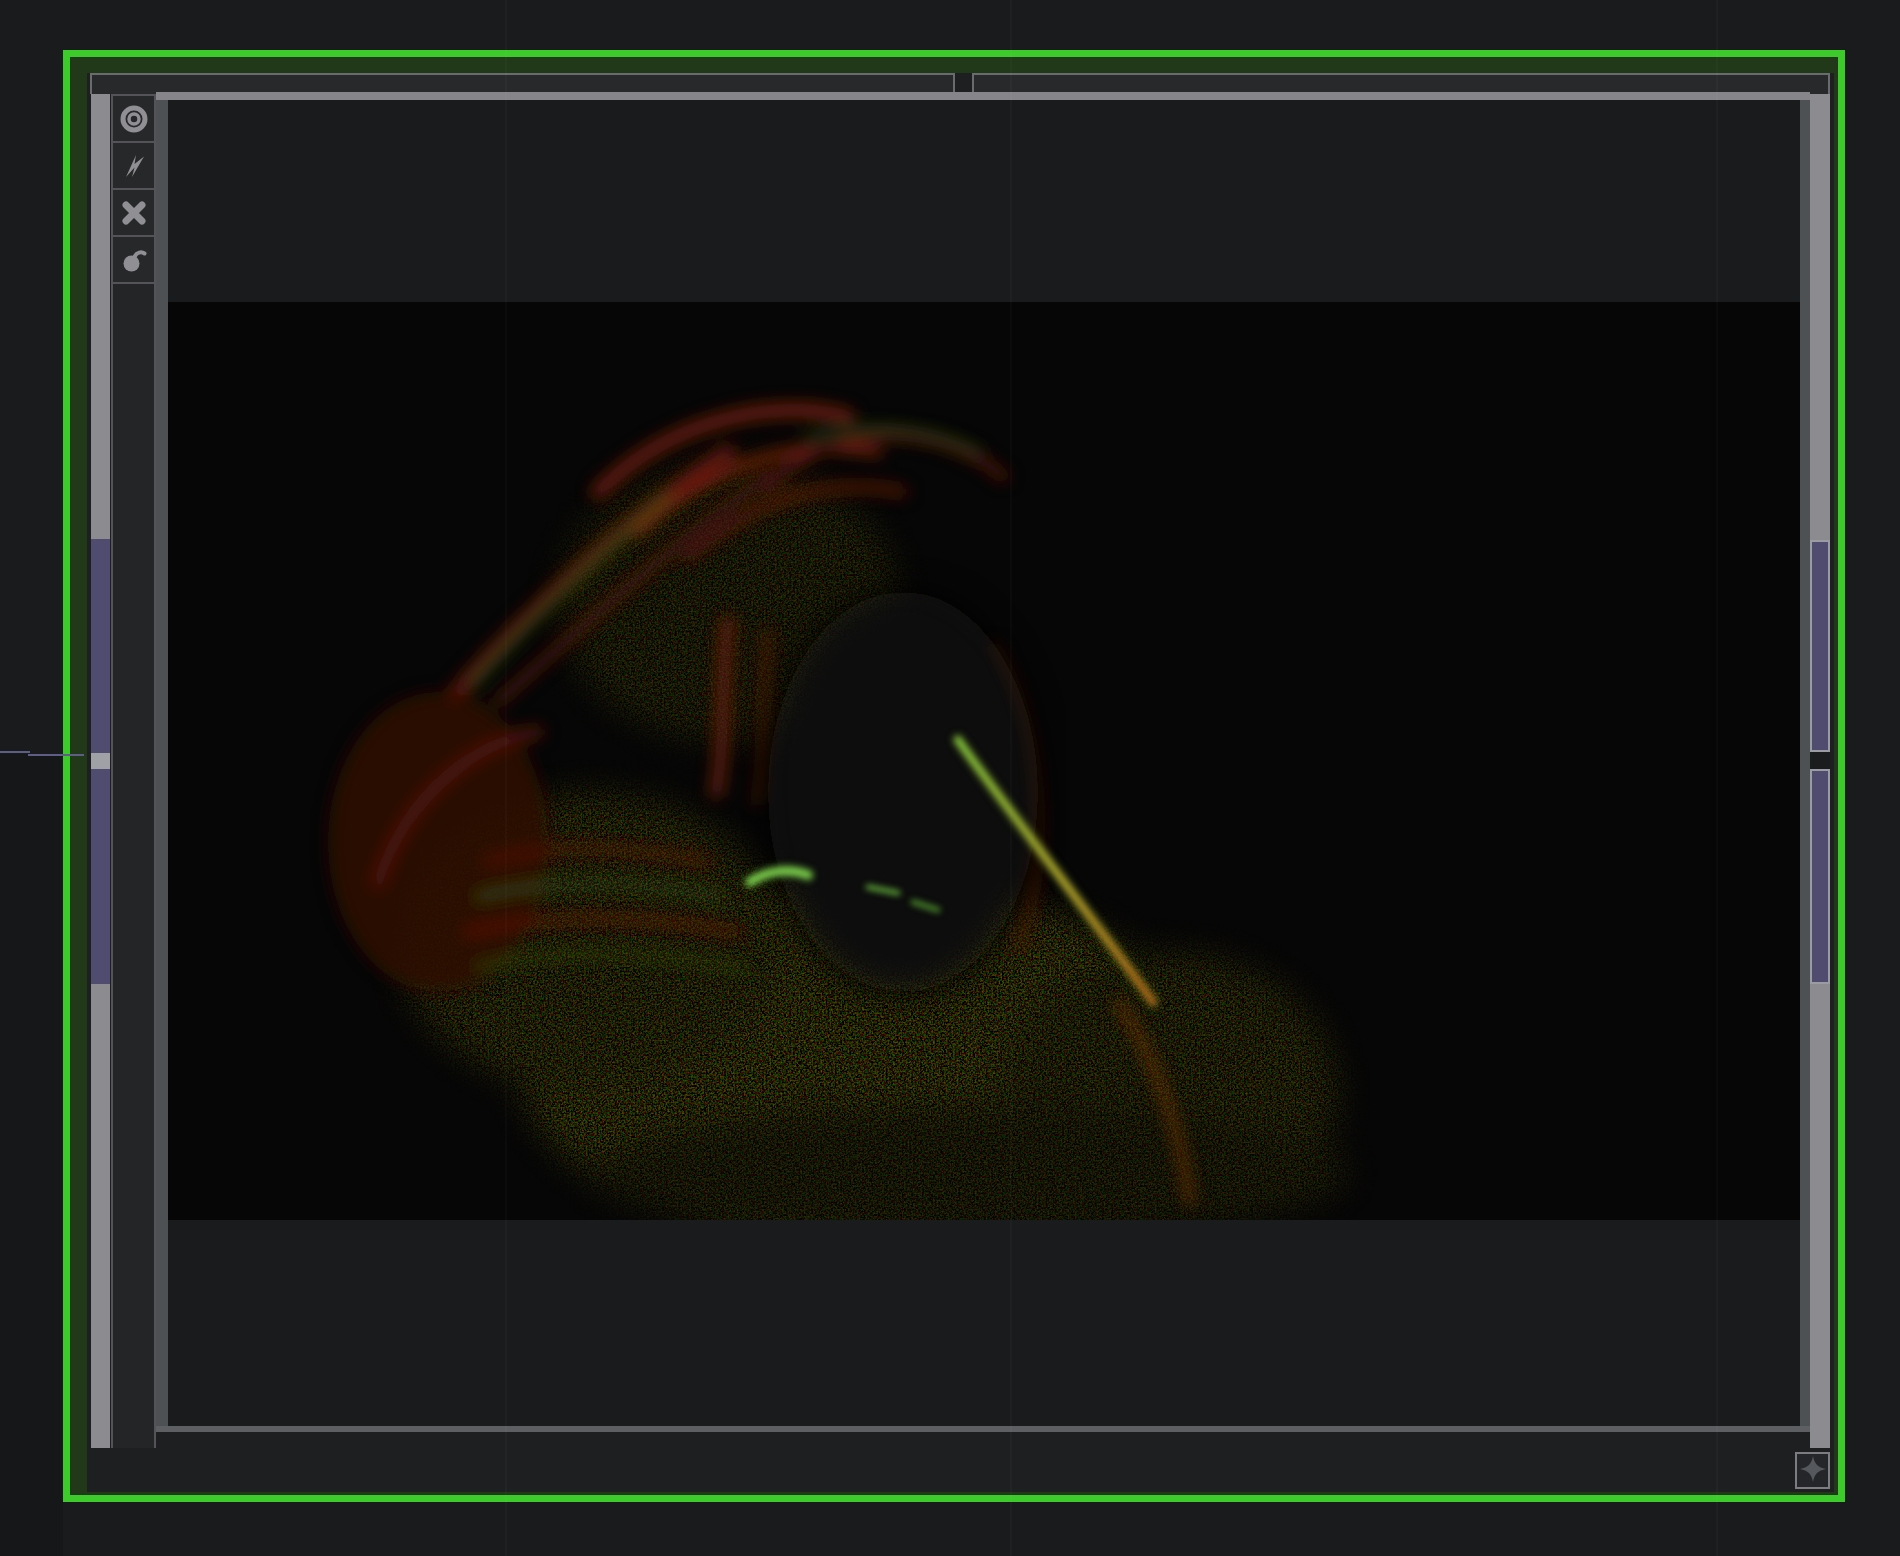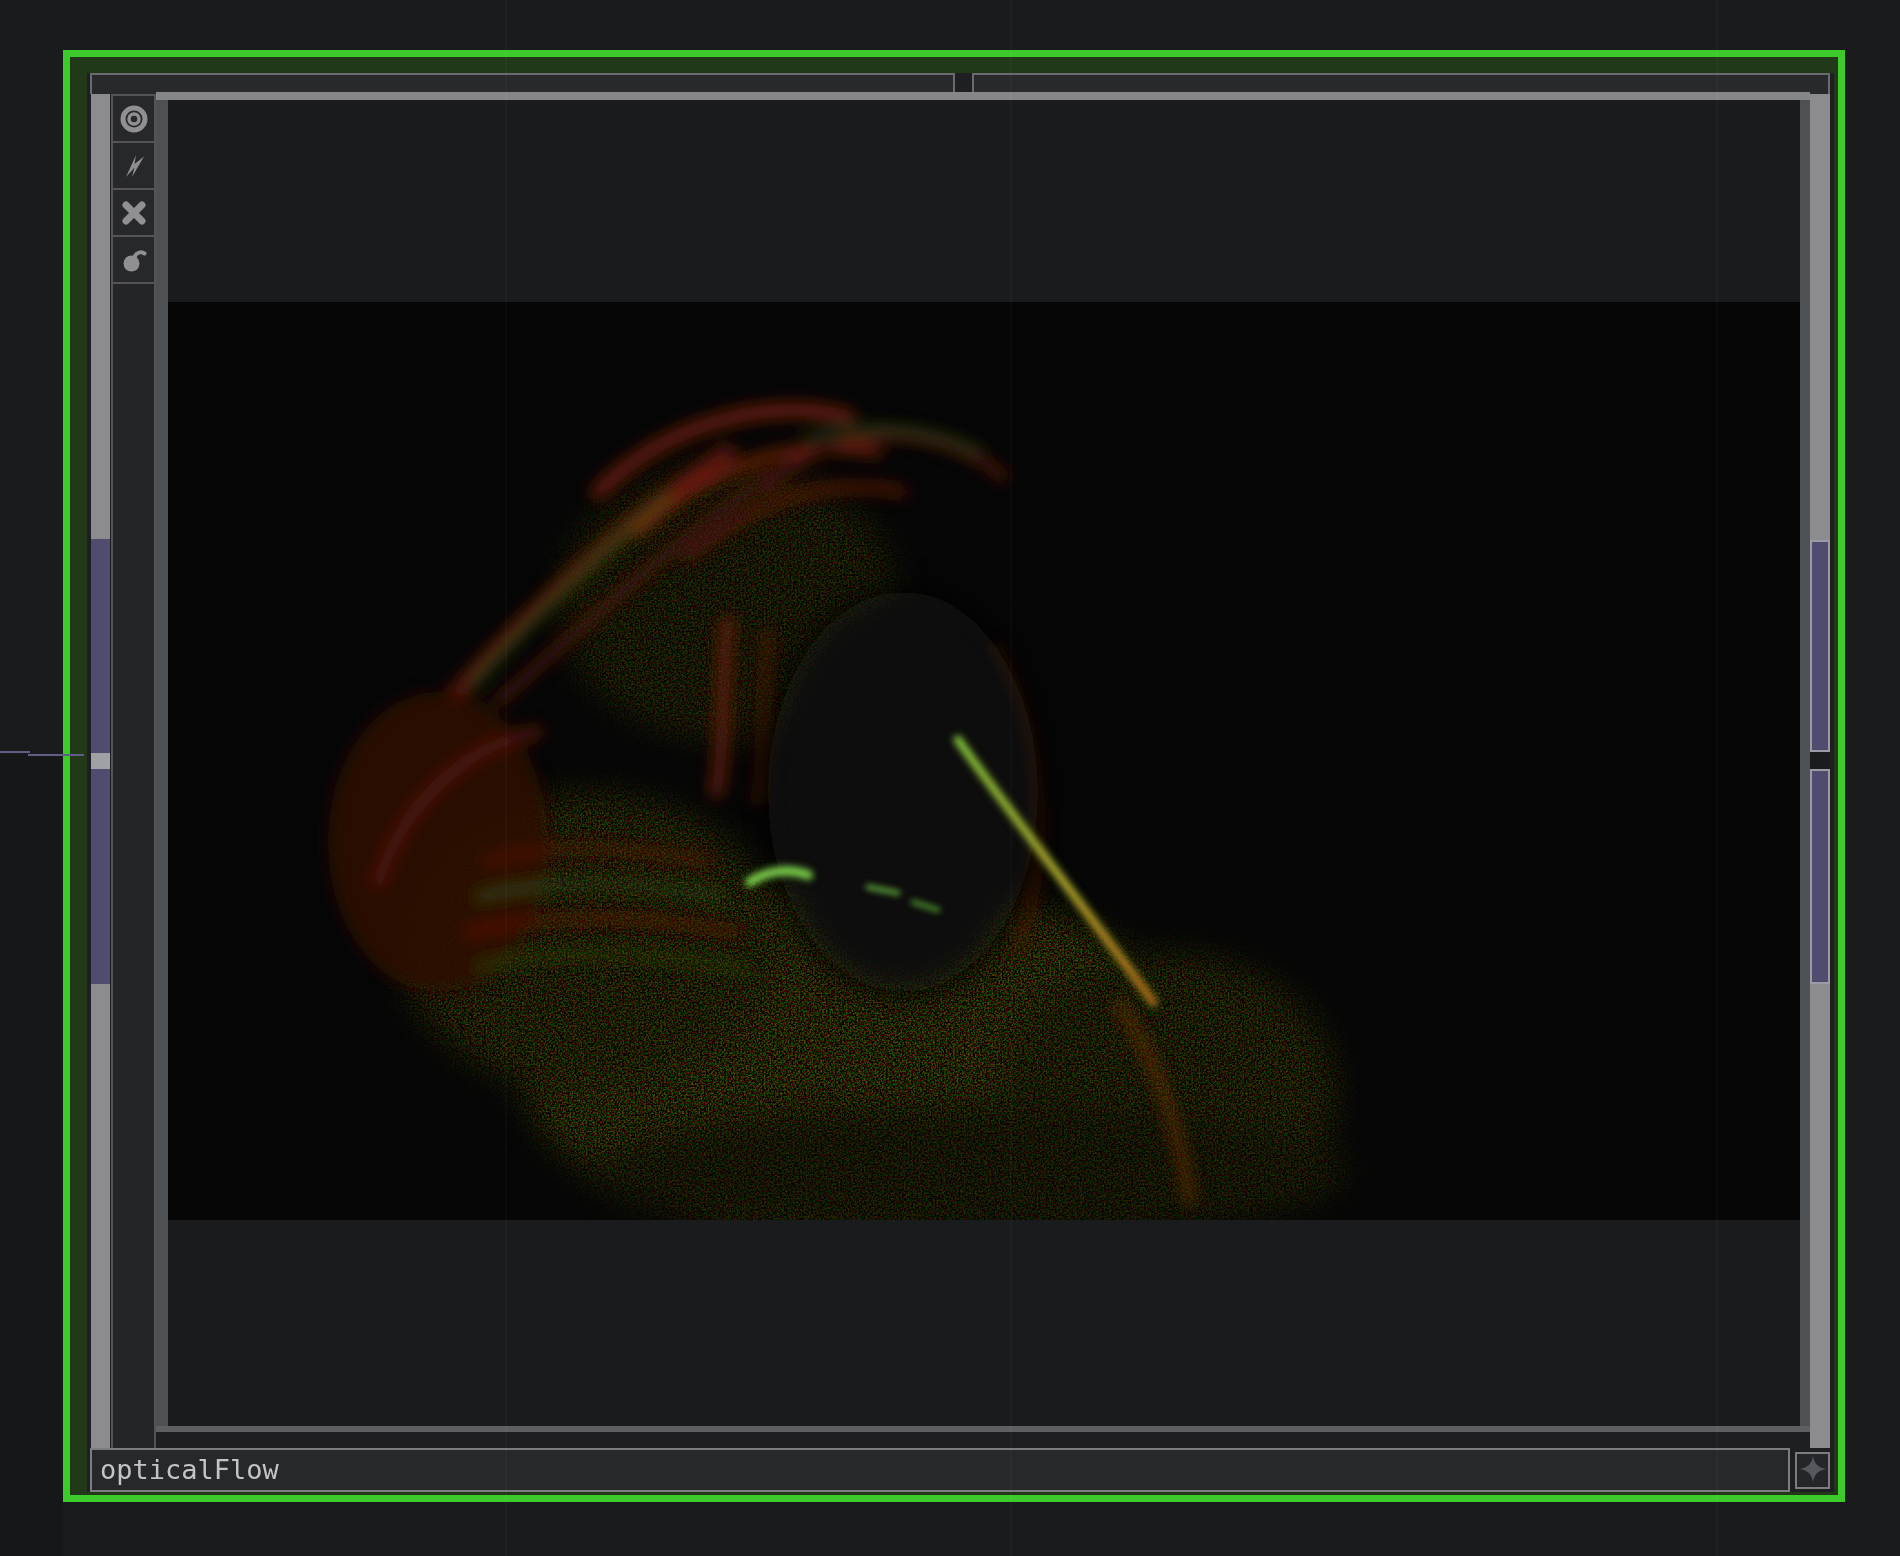--- a/index.html
+++ b/index.html
@@ -201,21 +201,20 @@
           </div>
         </div>
 
         <div class="conn in a"></div>
         <div class="wire-attach"></div>
         <div class="conn in b"></div>
         <div class="conn out a"></div>
         <div class="out-gap"></div>
         <div class="conn out b"></div>
 
-        <div class="name-field">opticalFlow</div>
         <div class="comment-btn">
           <span>
             <svg width="30" height="30" viewBox="0 0 30 30">
               <path d="M15,2 C16.5,10 20,13.5 28,15 C20,16.5 16.5,20 15,28 C13.5,20 10,16.5 2,15 C10,13.5 13.5,10 15,2 Z" fill="#55585c"></path>
             </svg>
           </span>
         </div>
 
       </div>
     </div>

